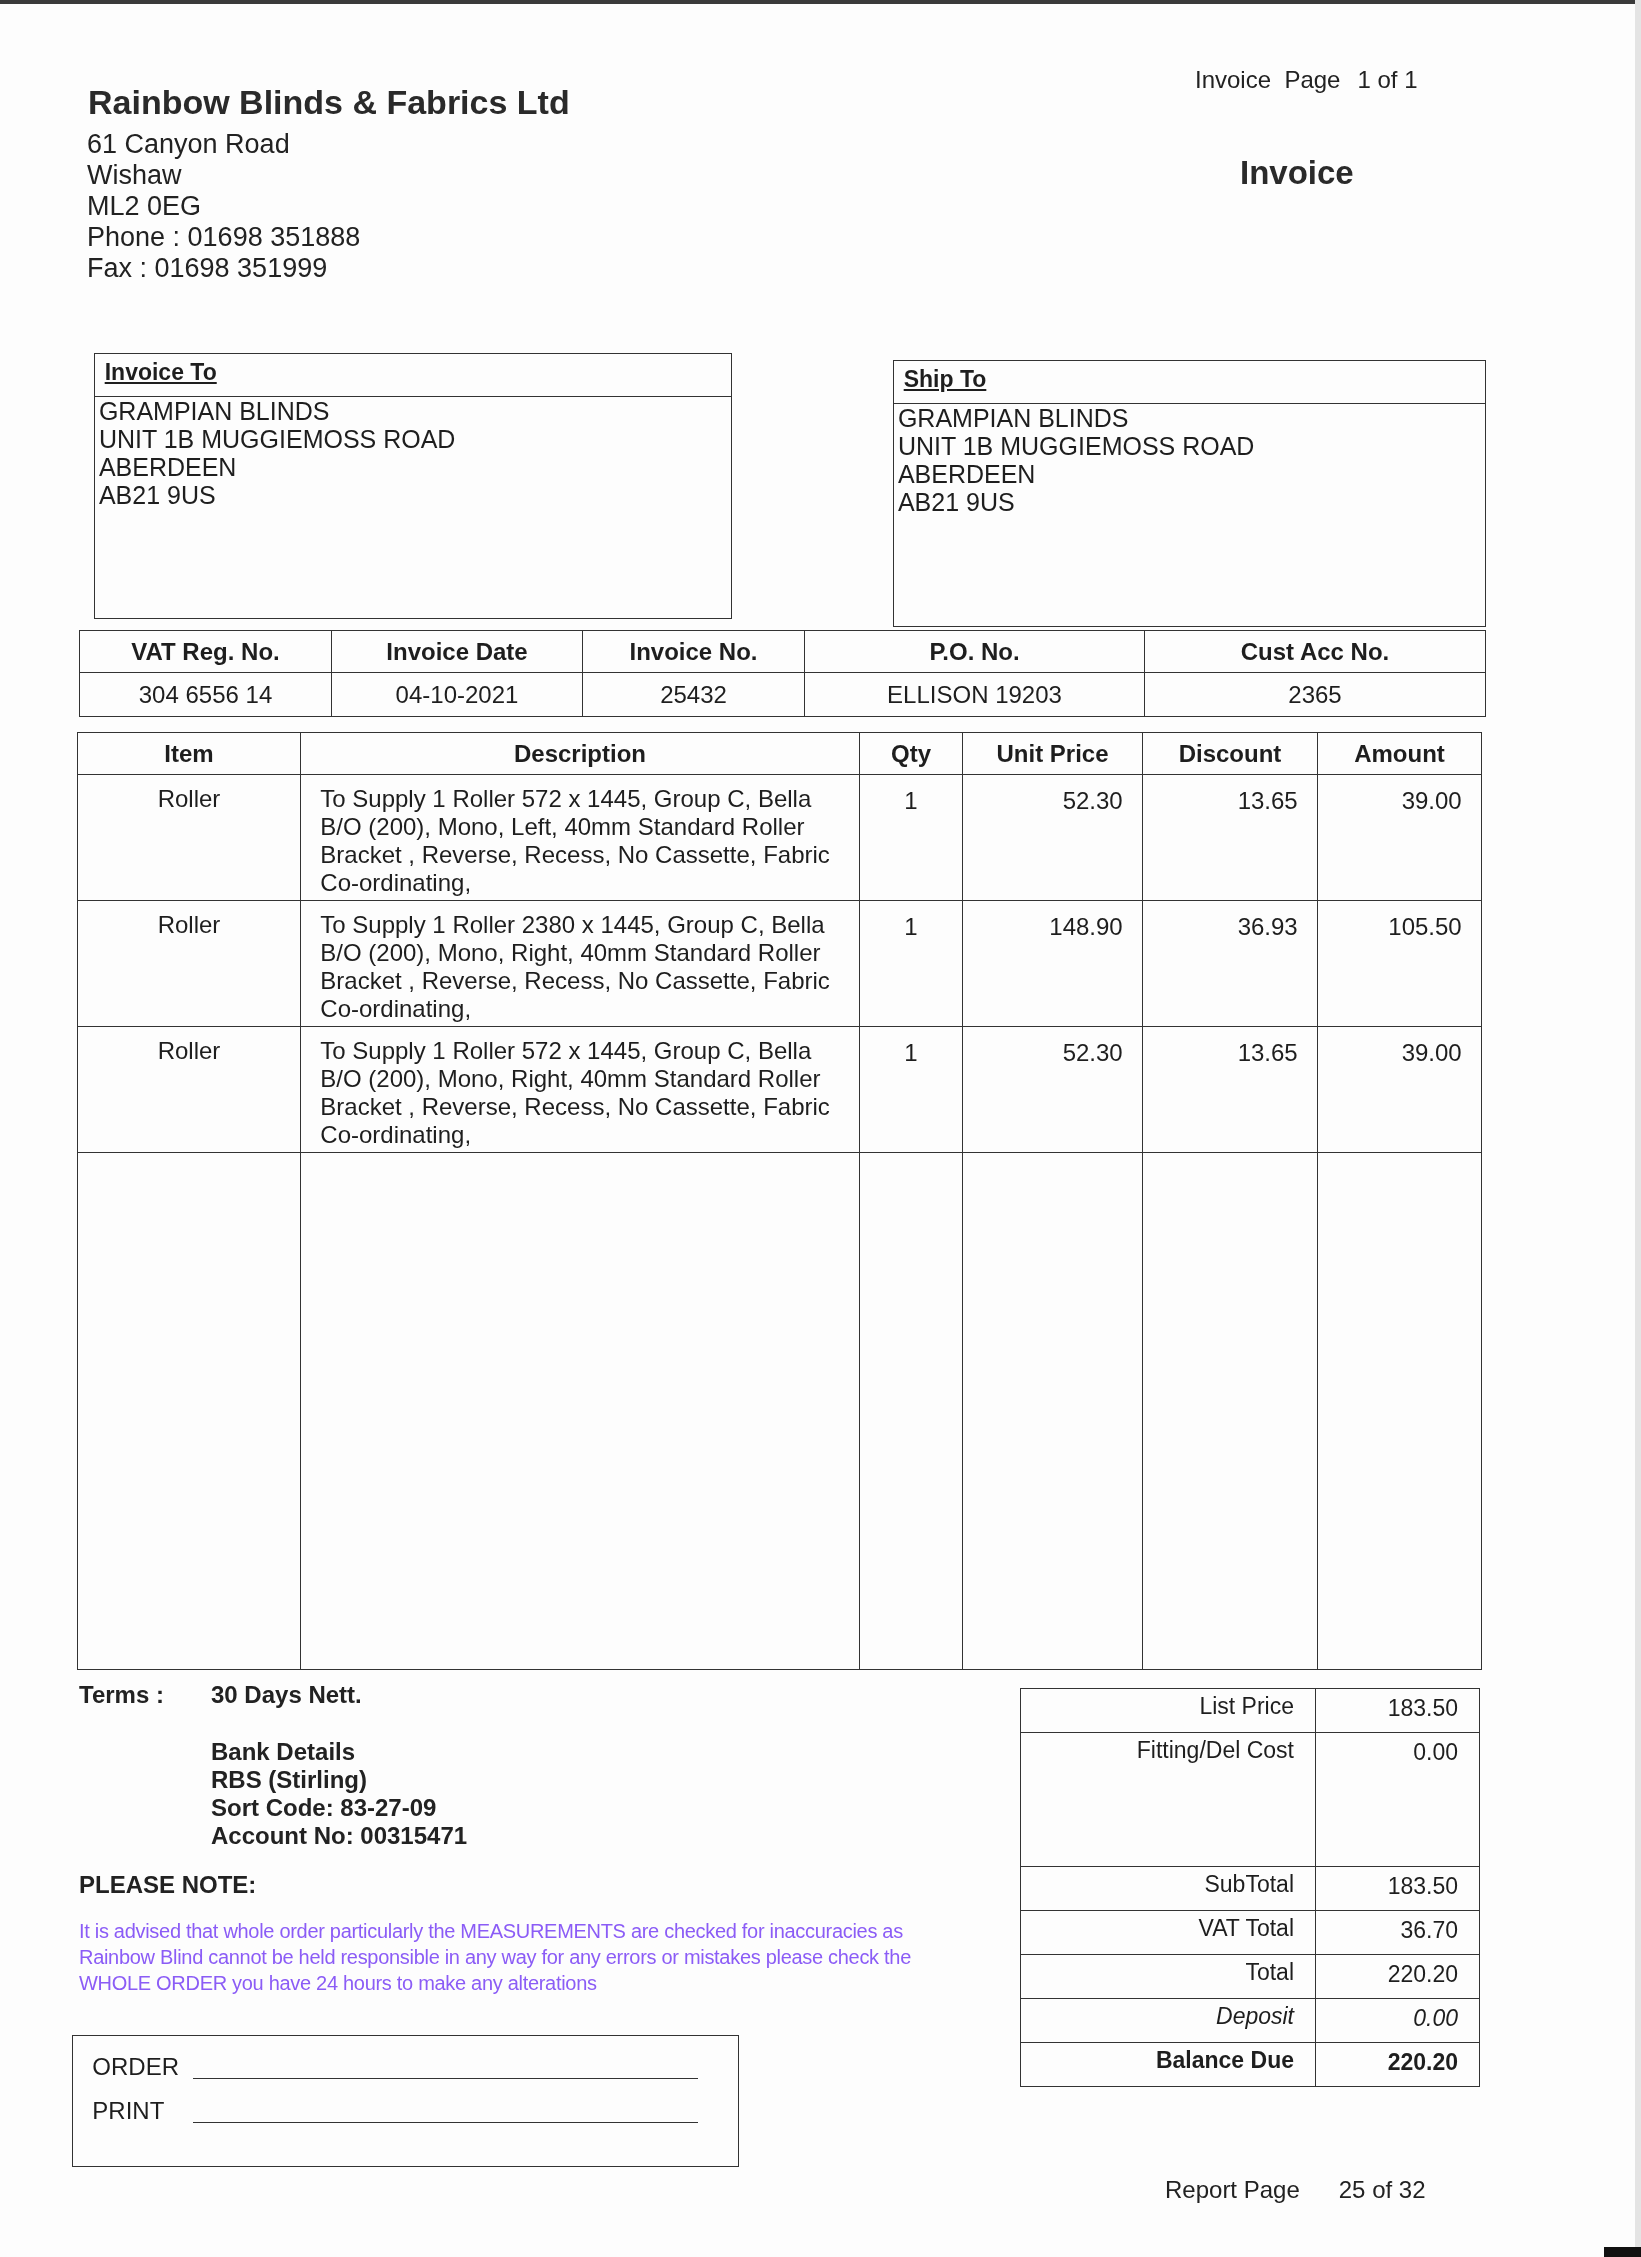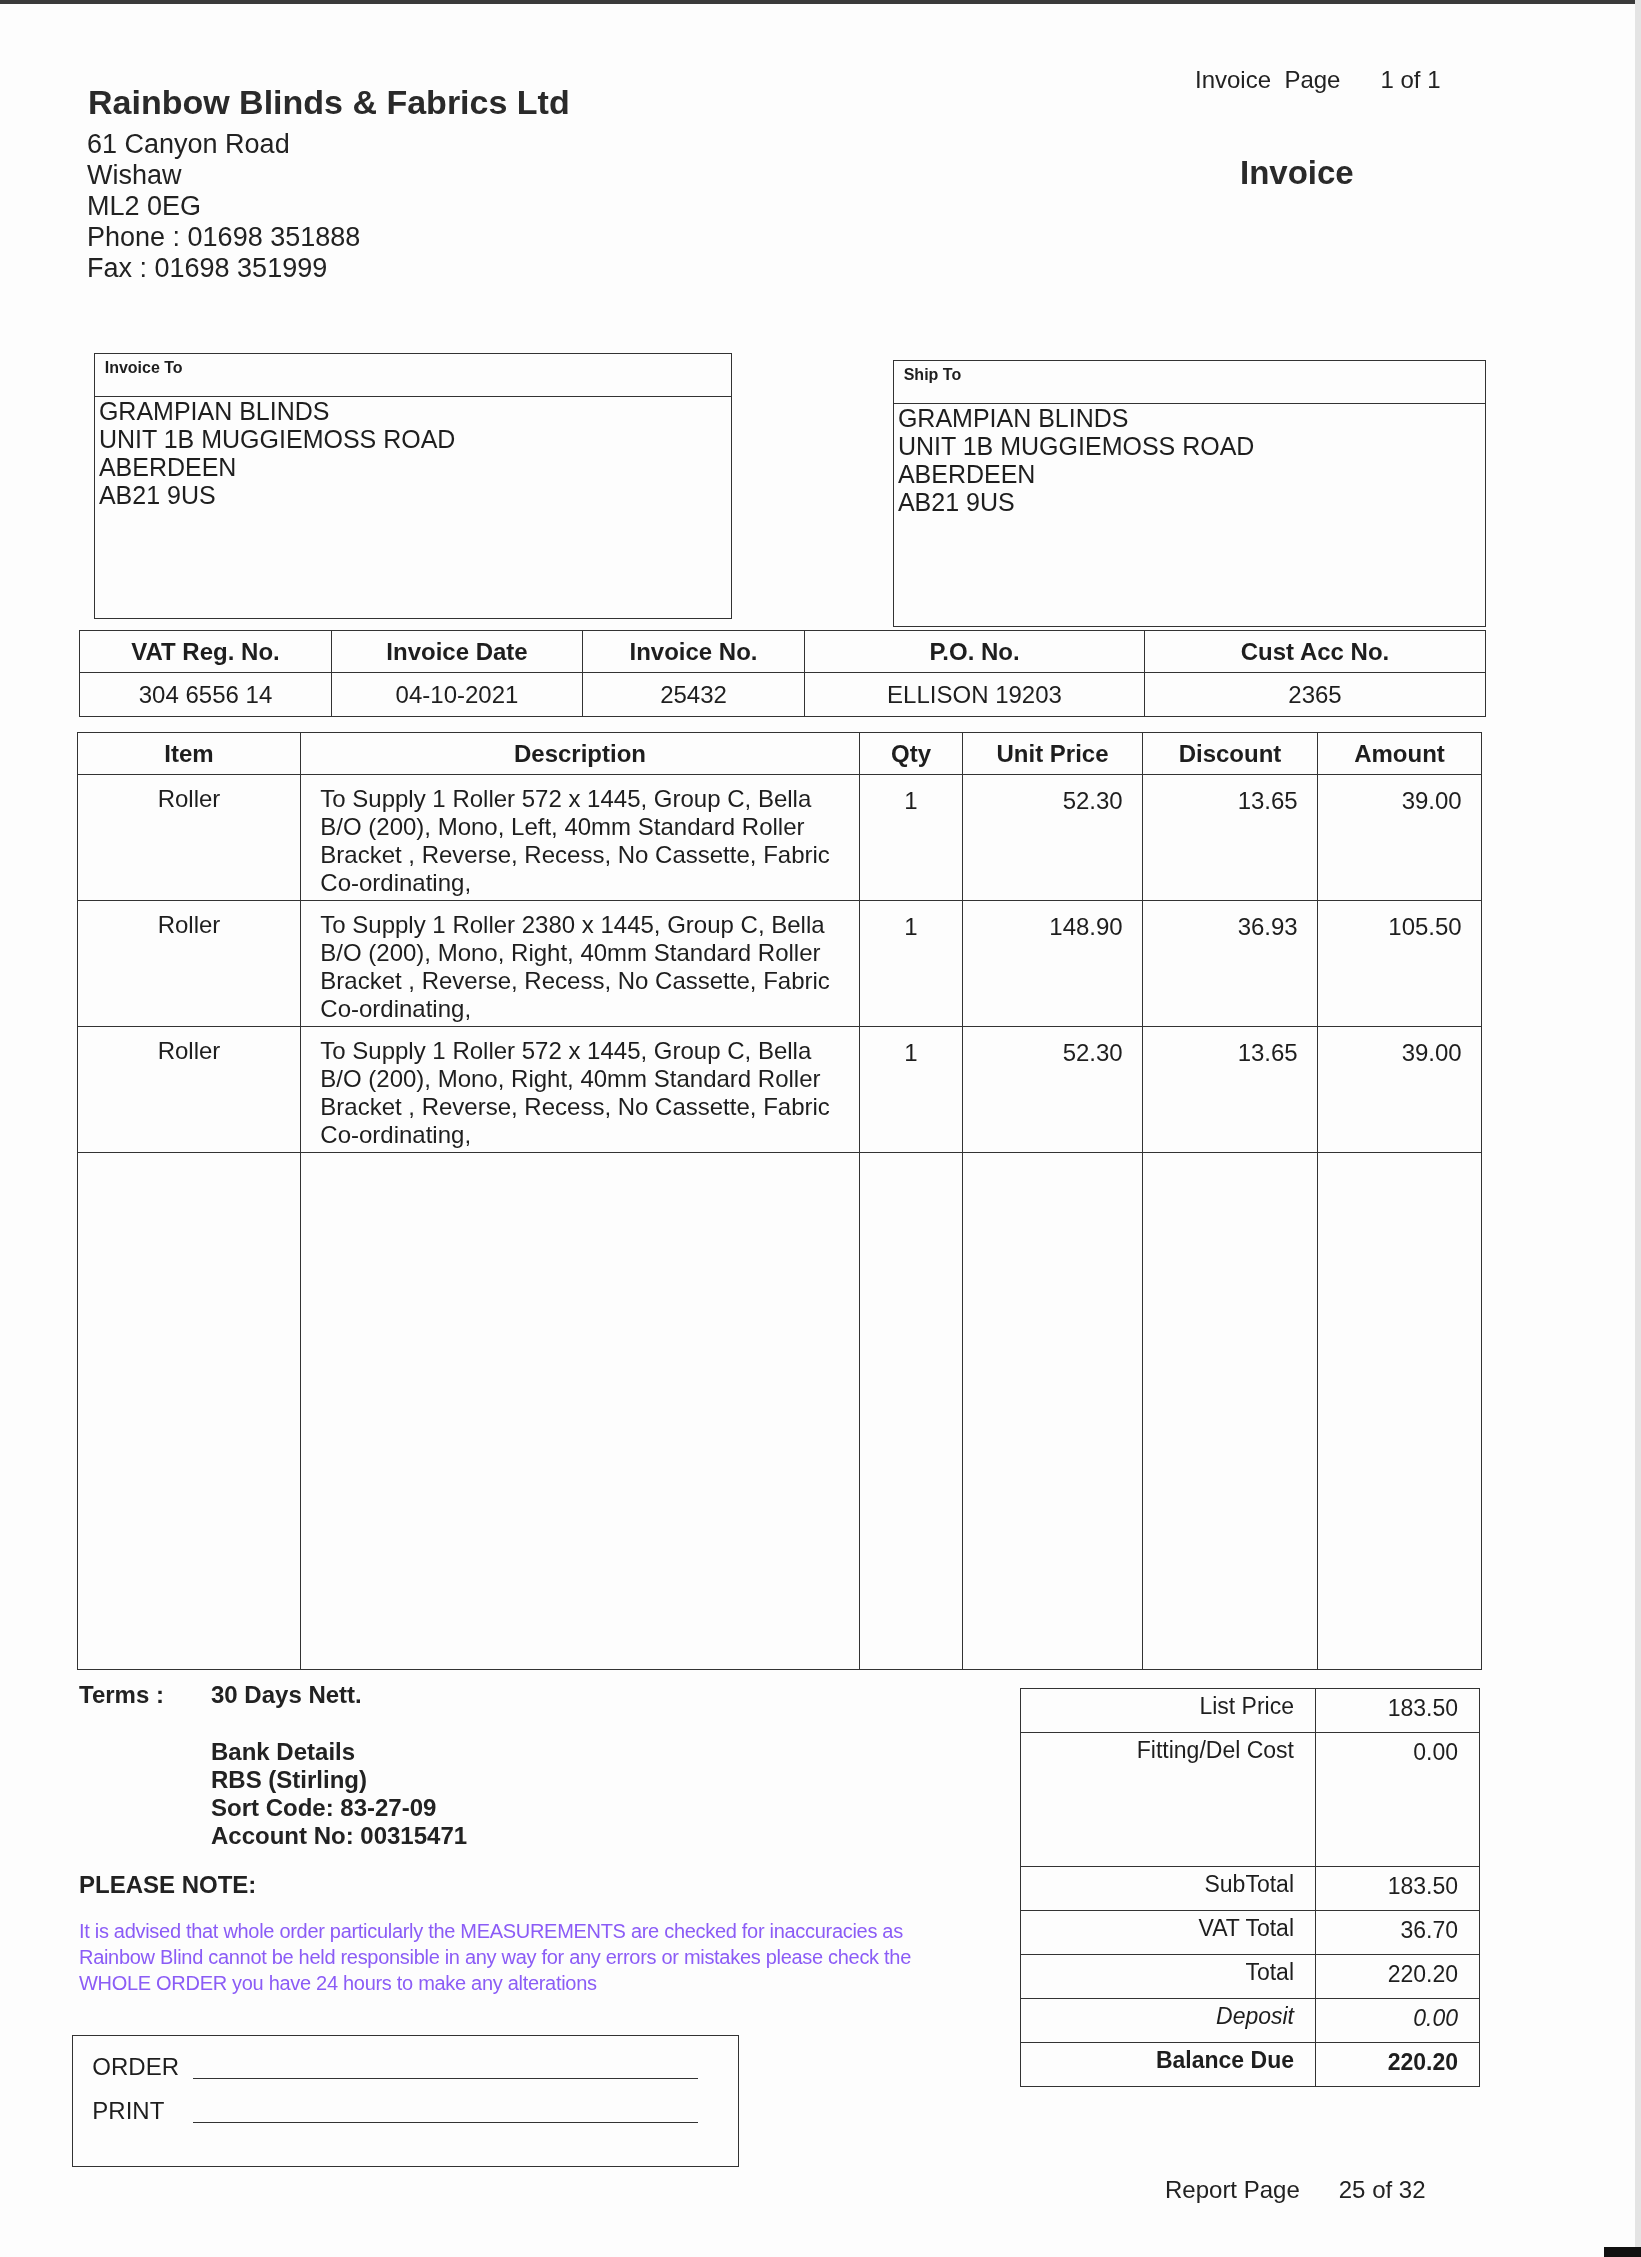--- a/index.html
+++ b/index.html
@@ -8,26 +8,26 @@
     background:#fdfdfd; color:#1e1e1e;
     font-family:"Liberation Sans", sans-serif;
   }
   .abs { position:absolute; }
   .topedge { position:absolute; left:0; top:0; width:1641px; height:3.9px; background:#3a3a3a; }
   .rightedge { position:absolute; right:0; top:0; width:5.8px; height:2257px; background:#e4e4e4; }
   .company-name { left:88px; top:83px; font-size:34px; font-weight:bold; color:#2a2a2a; }
   .company-lines { left:87px; top:129px; font-size:27px; line-height:31px; color:#222; }
   .company-lines div { white-space:nowrap; }
   .inv-page { left:1195px; top:66px; font-size:24px; color:#222; white-space:nowrap; }
-  .inv-page .num { margin-left:40px; }
+  .inv-page .num { margin-left:17px; }
   .inv-title { left:1240px; top:154px; font-size:33px; font-weight:bold; color:#2a2a2a; }
 
   .addr-box { position:absolute; border:1.9px solid #333; box-sizing:border-box; }
   .addr-box .hd { height:43px; border-bottom:1.9px solid #333; box-sizing:border-box;
-    font-weight:bold; font-size:16px; padding:4.8px 0 0 9.7px; }
+    font-weight:bold; font-size:23px; padding:4.8px 0 0 9.7px;text-decoration:underline; }
   .addr-box .body { padding:0 0 0 3.9px; font-size:25px; line-height:28px; }
 
   table.grid { position:absolute; border-collapse:collapse; table-layout:fixed; }
   table.grid td, table.grid th { border:1.9px solid #333; box-sizing:border-box; }
   .info th { font-size:24px; font-weight:bold; text-align:center; height:42px; }
   .info td { font-size:24px; text-align:center; height:44px; }
 
   .items th { font-size:24px; font-weight:bold; text-align:center; height:42px; }
   .items td { vertical-align:top; font-size:24px; border-top:none; border-bottom:none; }
   .items tr.spacer td { border-bottom:1.9px solid #333; }

